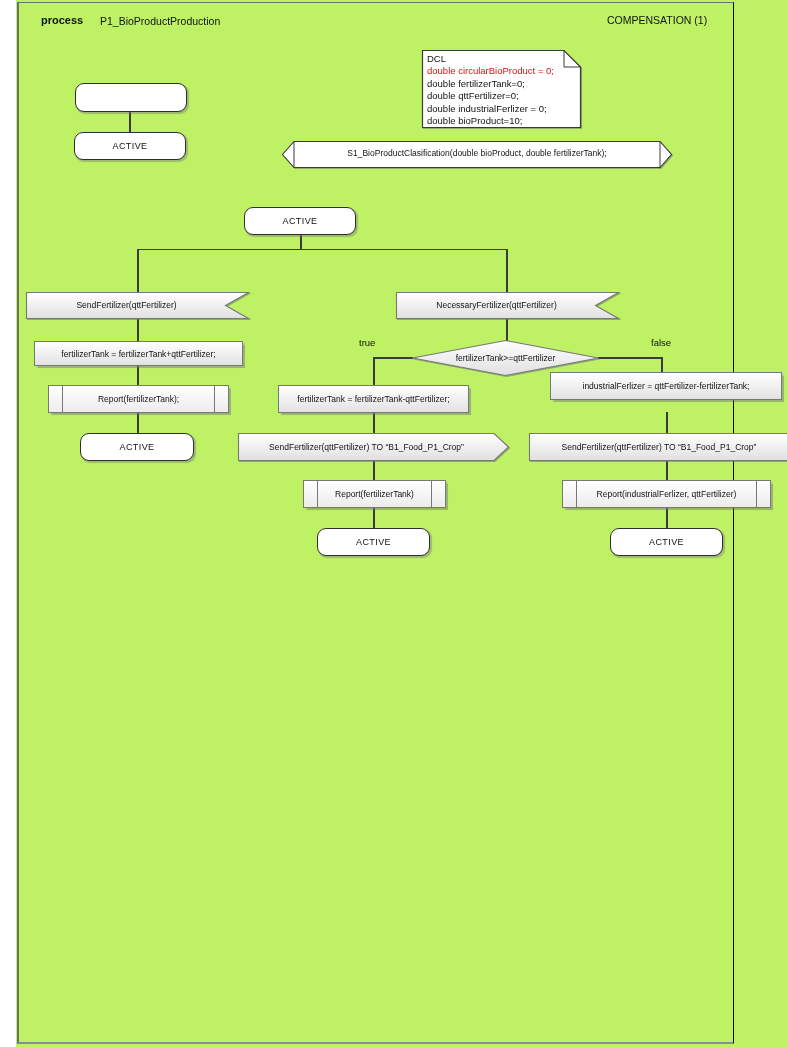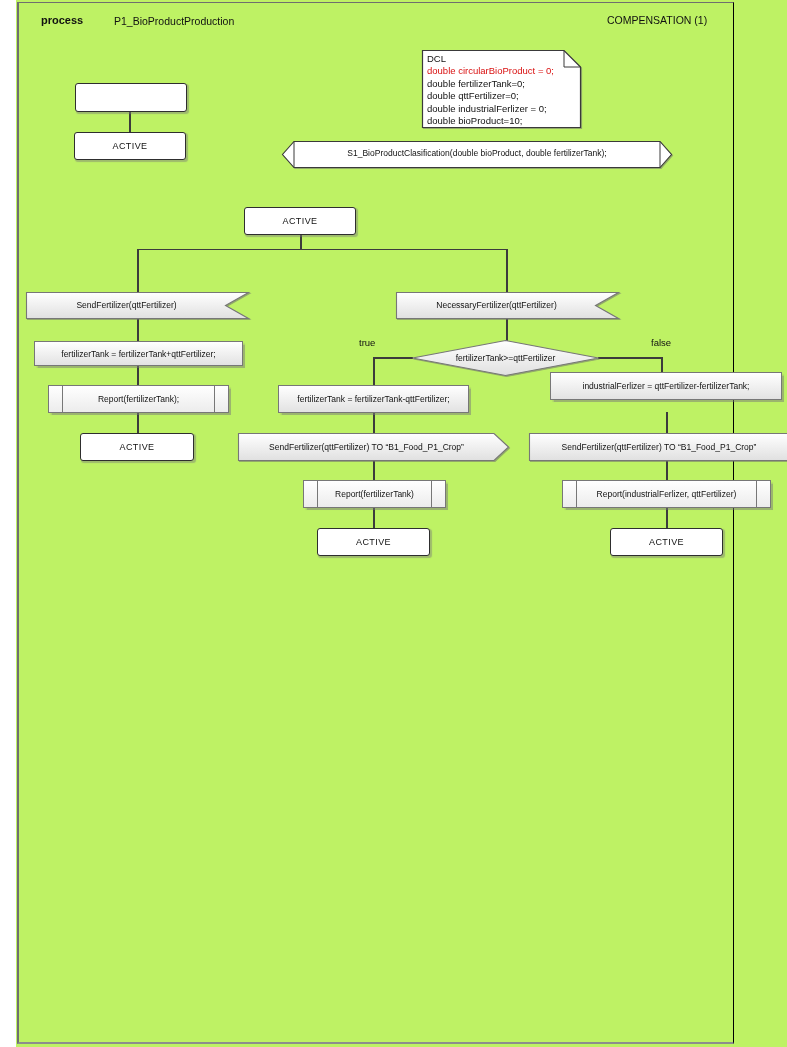--- a/index.html
+++ b/index.html
@@ -10,32 +10,32 @@
   
   .page-frame{
     position:absolute;left:1px;top:2px;width:714px;height:1039px;z-index:1;
     border-top:1.5px solid #6f6f6f;border-left:2px solid #6f6f6f;
     border-bottom:2.5px solid #8d8d8d;border-right:1.8px solid #000;
     background:transparent;
   }
   
   .hdr{position:absolute;z-index:4;white-space:nowrap;}
   .kind{left:25px;top:14px;font-size:11px;font-weight:bold;}
-  .pname{left:98px;top:15px;font-size:10.5px;}
+  .pname{left:84px;top:15px;font-size:10.5px;}
   .pagelabel{left:591px;top:14px;font-size:10.5px;}
   
   .ln{position:absolute;background:#3c3c3c;z-index:2;}
   
   .shape{position:absolute;z-index:3;display:flex;align-items:center;justify-content:center;
          font-size:8.5px;white-space:nowrap;text-align:center;}
   .shape svg{position:absolute;left:0;top:0;overflow:visible;
          filter:drop-shadow(1.6px 1.6px 0.5px rgba(110,110,110,.55));}
   .shape .lbl{position:relative;z-index:2;}
   
-  .state{border:1.3px solid #2e2e2e;border-radius:3px;background:#fff;
+  .state{border:1.3px solid #2e2e2e;border-radius:9px;background:#fff;
          box-shadow:1.5px 1.8px 1px rgba(120,120,120,.45);
          font-size:9px;letter-spacing:.4px;}
   
   .task{border:1px solid #777;background:linear-gradient(#ffffff,#e2e2e2);
         box-shadow:1.8px 1.8px 1px rgba(120,120,120,.5);}
   
   .proc{border:1px solid #777;background:linear-gradient(#ffffff,#ececec);
         box-shadow:1.8px 1.8px 1px rgba(120,120,120,.5);}
   .proc::before,.proc::after{content:"";position:absolute;top:0;bottom:0;width:0;
         border-left:1px solid #777;z-index:1;}

